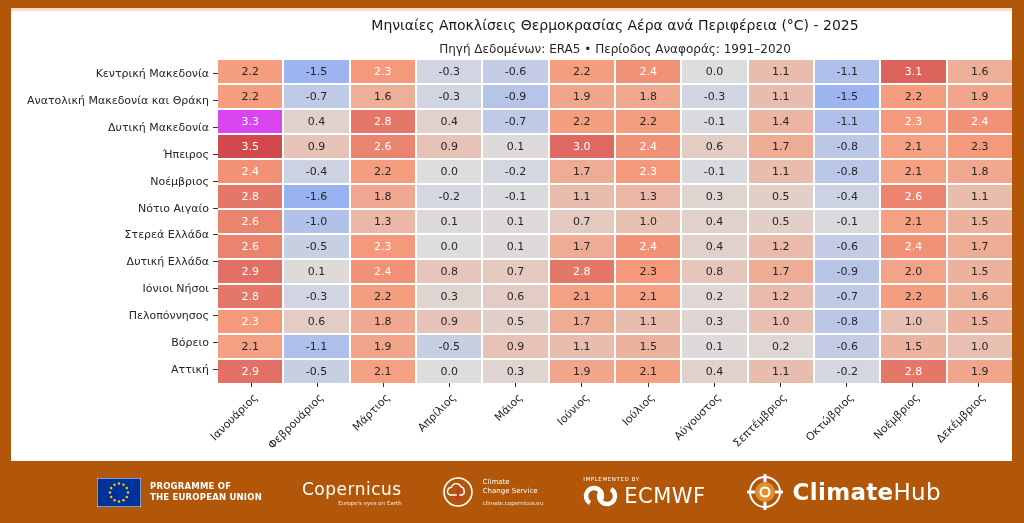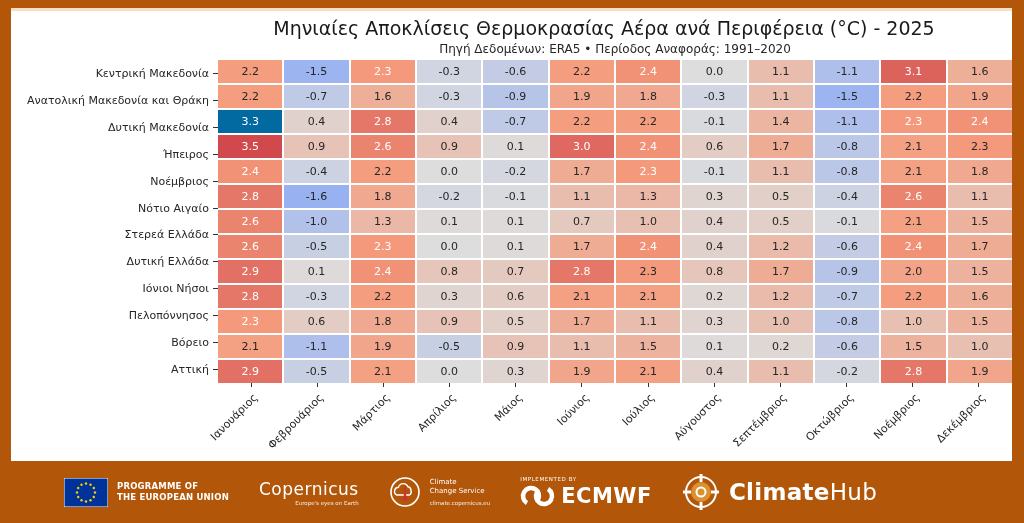--- a/index.html
+++ b/index.html
@@ -1,48 +1,48 @@
 <!DOCTYPE html>
 <html><head>
 <meta charset="utf-8">
 <style>
   html,body{margin:0;padding:0;width:1024px;height:523px;overflow:hidden;
     font-family:"DejaVu Sans","Liberation Sans",sans-serif;}
   .page{position:relative;width:1024px;height:523px;background:#b2570a;}
   .panel{position:absolute;left:11px;top:8px;right:12px;bottom:62px;background:#ffffff;}
   .top-accent{position:absolute;left:0;top:0;right:0;height:3px;background:#f7ddc3;}
-  .title{position:absolute;left:196px;width:794px;top:9px;text-align:center;
-    font-size:19px;color:#1a1a1a;}
+  .title{position:absolute;left:207px;width:794px;top:9px;text-align:center;
+    font-size:14px;color:#1a1a1a;}
   .subtitle{position:absolute;left:207px;width:794px;top:34px;text-align:center;
     font-size:12px;color:#262626;}
   .ylabels{position:absolute;left:0;top:52px;width:207px;height:323px;
     display:flex;flex-direction:column;}
   .yrow{flex:1;display:flex;align-items:center;justify-content:flex-end;}
   .yrow .lab{font-size:11px;color:#262626;white-space:nowrap;}
   .yrow .tick{width:5px;height:1px;background:#333;margin-left:4px;}
   .grid{position:absolute;left:207px;top:52px;width:794px;height:323px;background:#ffffff;
     display:grid;grid-template-columns:repeat(12,1fr);grid-template-rows:repeat(13,1fr);
     gap:2px;}
   .cell{display:flex;align-items:center;justify-content:center;font-size:11px;}
   .xticks{position:absolute;left:207px;top:375px;width:794px;height:5px;}
   .xticks div{position:absolute;top:0;width:1px;height:4px;background:#333;}
   .xlabels{position:absolute;left:207px;top:383px;width:794px;height:70px;}
   .xlabels div{position:absolute;top:0;white-space:nowrap;font-size:11px;color:#262626;
     transform-origin:100% 0;transform:rotate(-45deg);}
   .footer{position:absolute;left:0;bottom:0;width:1024px;height:62px;background:#b2570a;
-    display:flex;align-items:center;gap:30px;padding-left:64px;box-sizing:border-box;color:#fff;}
+    display:flex;align-items:center;gap:40px;padding-left:97px;box-sizing:border-box;color:#fff;}
   .logo{display:flex;align-items:center;gap:9px;}
   .eu-text{font-size:8.5px;font-weight:bold;line-height:1.25;letter-spacing:.2px;}
   .cop-name{font-size:17px;letter-spacing:.5px;}
   .cop-tag{font-size:5.5px;text-align:right;margin-top:1px;opacity:.9;}
   .c3s-text{font-size:7px;line-height:1.2;}
   .c3s-url{font-size:5.5px;margin-top:5px;opacity:.9;}
   .impl{font-size:5.5px;letter-spacing:.6px;margin-bottom:2px;}
   .ecmwf-row{display:flex;align-items:center;gap:5px;}
-  .ecmwf-name{font-size:21px;font-weight:bold;letter-spacing:.5px;}
+  .ecmwf-name{font-size:21px;font-weight:normal;letter-spacing:.5px;}
   .ch-bold{font-weight:bold;}
   .ch-text{font-size:23px;letter-spacing:.3px;}
   .ncp{margin-left:14px;}
 </style>
 </head>
 <body>
 
 <div class="page">
   <div class="panel">
     <div class="top-accent"></div>
@@ -116,21 +116,21 @@
         <div class="cell" style="background: rgb(238, 175, 153); color: rgb(38, 38, 38);">1.6</div>
         <div class="cell" style="background: rgb(208, 213, 225); color: rgb(38, 38, 38);">-0.3</div>
         <div class="cell" style="background: rgb(182, 196, 232); color: rgb(38, 38, 38);">-0.9</div>
         <div class="cell" style="background: rgb(241, 166, 140); color: rgb(38, 38, 38);">1.9</div>
         <div class="cell" style="background: rgb(240, 169, 144); color: rgb(38, 38, 38);">1.8</div>
         <div class="cell" style="background: rgb(208, 213, 225); color: rgb(38, 38, 38);">-0.3</div>
         <div class="cell" style="background: rgb(233, 189, 174); color: rgb(38, 38, 38);">1.1</div>
         <div class="cell" style="background: rgb(156, 180, 240); color: rgb(38, 38, 38);">-1.5</div>
         <div class="cell" style="background: rgb(244, 157, 127); color: rgb(38, 38, 38);">2.2</div>
         <div class="cell" style="background: rgb(241, 166, 140); color: rgb(38, 38, 38);">1.9</div>
-        <div class="cell" style="background: #0369a1; color: rgb(255, 255, 255);">3.3</div>
+        <div class="cell" style="background: #d946ef; color: rgb(255, 255, 255);">3.3</div>
         <div class="cell" style="background: rgb(225, 209, 204); color: rgb(38, 38, 38);">0.4</div>
         <div class="cell" style="background: rgb(229, 119, 104); color: rgb(255, 255, 255);">2.8</div>
         <div class="cell" style="background: rgb(225, 209, 204); color: rgb(38, 38, 38);">0.4</div>
         <div class="cell" style="background: rgb(191, 202, 230); color: rgb(38, 38, 38);">-0.7</div>
         <div class="cell" style="background: rgb(244, 157, 127); color: rgb(38, 38, 38);">2.2</div>
         <div class="cell" style="background: rgb(244, 157, 127); color: rgb(38, 38, 38);">2.2</div>
         <div class="cell" style="background: rgb(217, 218, 222); color: rgb(38, 38, 38);">-0.1</div>
         <div class="cell" style="background: rgb(236, 181, 161); color: rgb(38, 38, 38);">1.4</div>
         <div class="cell" style="background: rgb(174, 191, 235); color: rgb(38, 38, 38);">-1.1</div>
         <div class="cell" style="background: rgb(244, 153, 123); color: rgb(255, 255, 255);">2.3</div>

